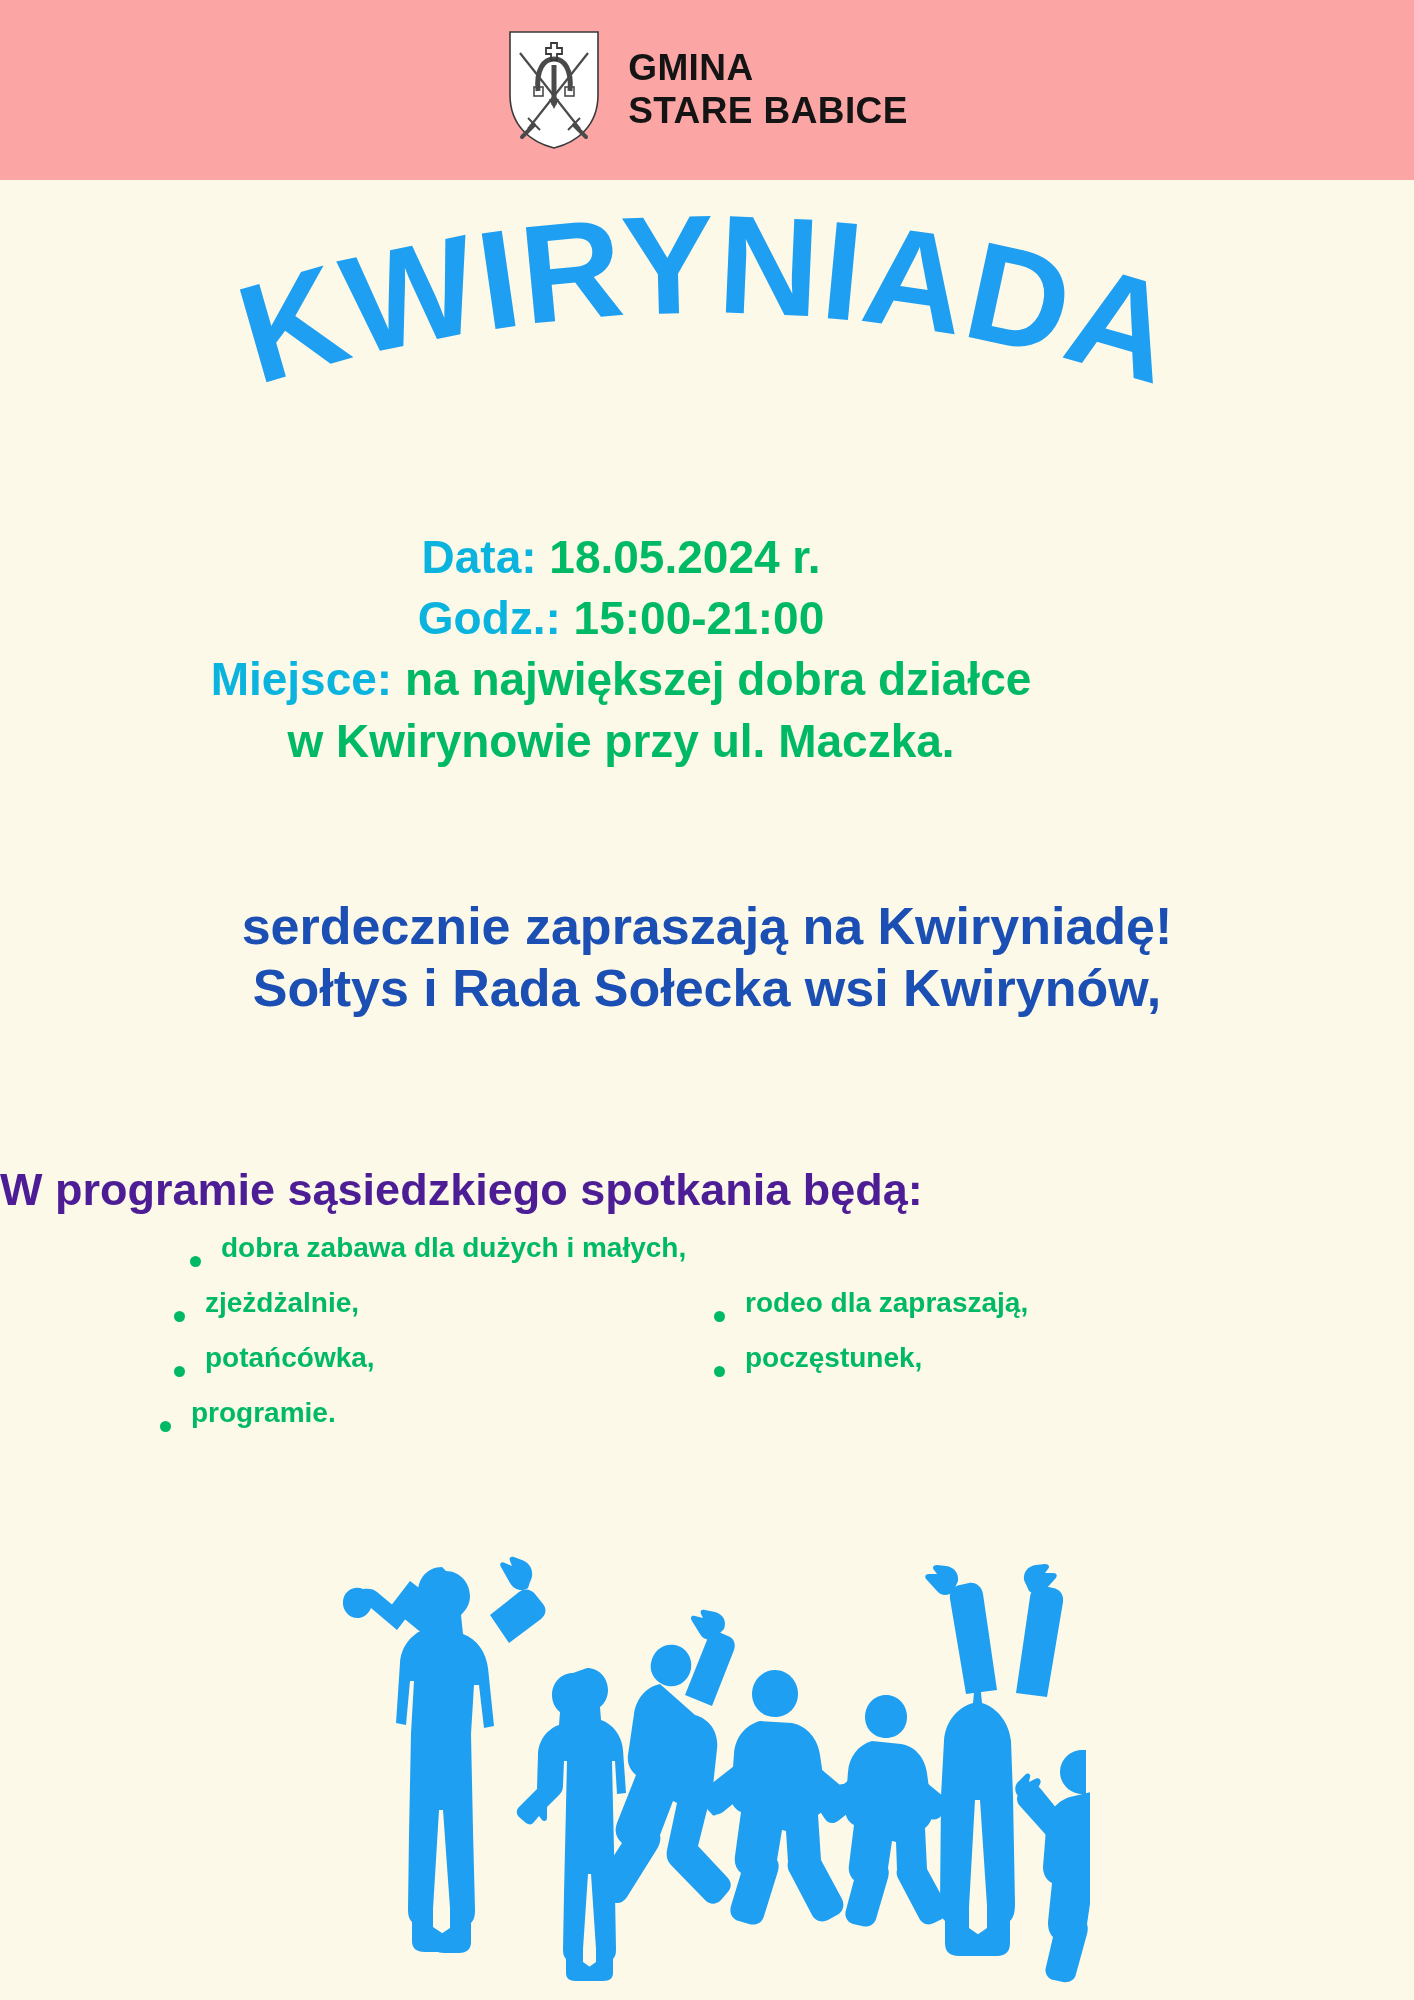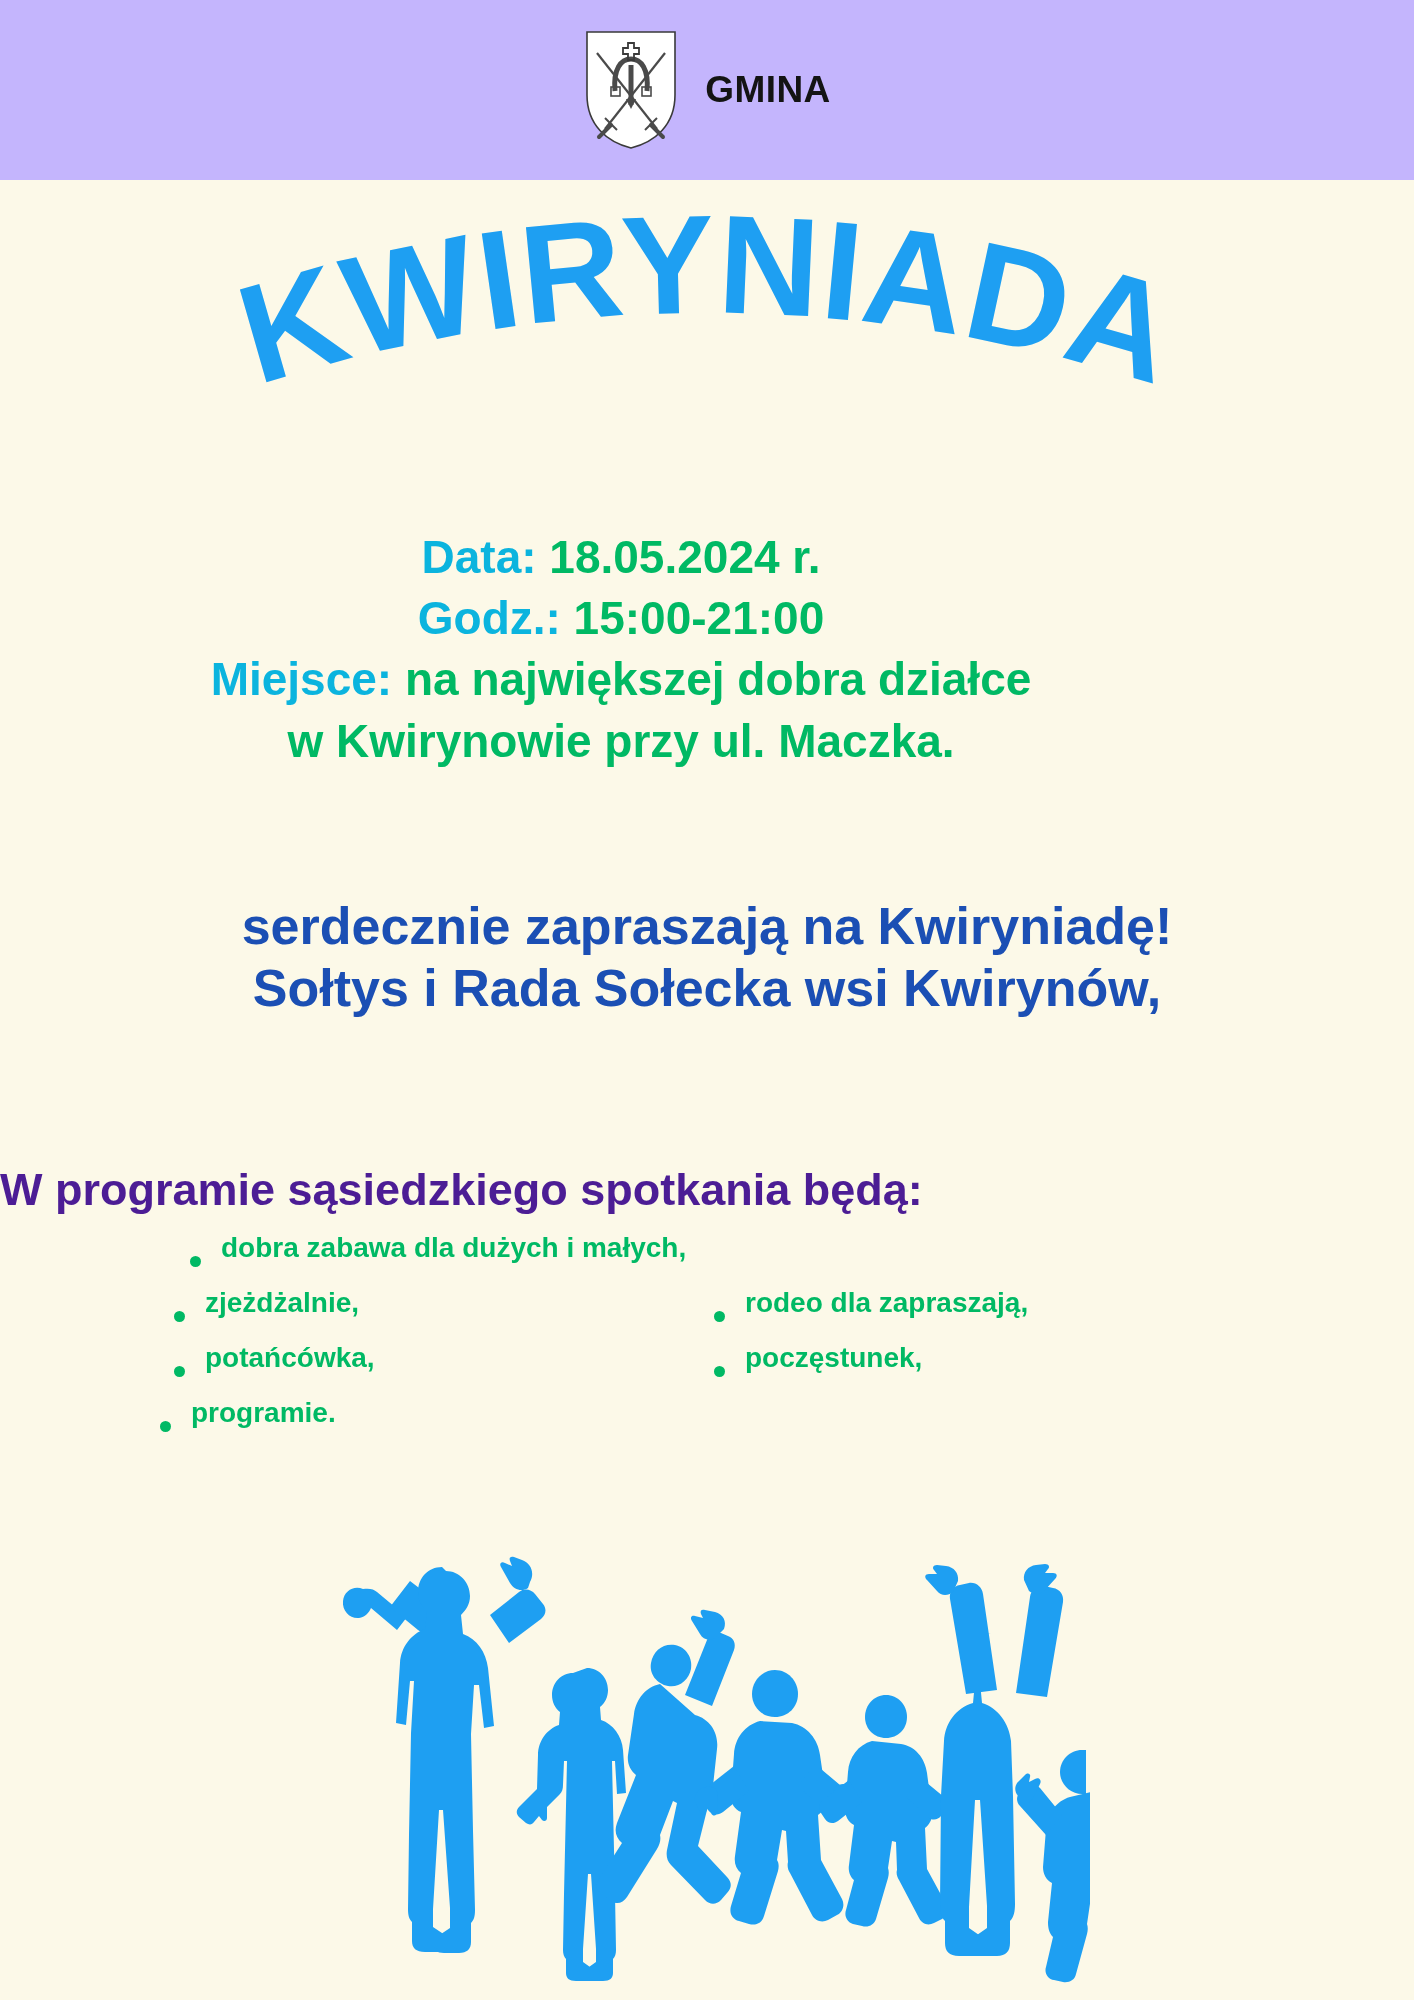--- a/index.html
+++ b/index.html
@@ -6,21 +6,21 @@
   body{
     width:1414px;height:2000px;
     background:#FCF9E8;
     font-family:"Liberation Sans", sans-serif;
     overflow:hidden;position:relative;
   }
 
   
   .header{
     position:absolute;left:0;top:0;width:1414px;height:180px;
-    background:#c4b5fd;
+    background:#fca5a5;
     display:flex;align-items:center;justify-content:center;gap:26px;
   }
   .crest{width:96px;height:122px;display:block;}
   .crest-text{
     display:flex;flex-direction:column;justify-content:center;
     line-height:1.16;color:#141414;
     font-size:37px;letter-spacing:.4px;font-weight:600;
   }
 
   
@@ -105,20 +105,21 @@
     <rect x="59" y="58" width="9" height="9" fill="none" stroke="#4a4a4a" stroke-width="1.6"></rect>
 
     <path d="M48 36 L48 76" stroke="#4a4a4a" stroke-width="5"></path>
     <path d="M48 80 L43 70 L53 70 Z" fill="#4a4a4a"></path>
 
     <path d="M45 14 h6 v5 h5 v6 h-5 v6 h-6 v-6 h-5 v-6 h5 z" fill="none" stroke="#3a3a3a" stroke-width="1.8"></path>
   </svg>
 
   <div class="crest-text">
     <span>GMINA</span>
+    <span>STARE BABICE</span>
   </div>
 </div>
 
 <div class="title-wrap">
   <svg class="arc" viewBox="0 0 1414 230">
     <defs>
       <path id="arcpath" d="M 235 205 Q 707 45 1180 205" fill="none"></path>
     </defs>
     <text text-anchor="middle">
       <textPath href="#arcpath" startOffset="50%">KWIRYNIADA</textPath>

